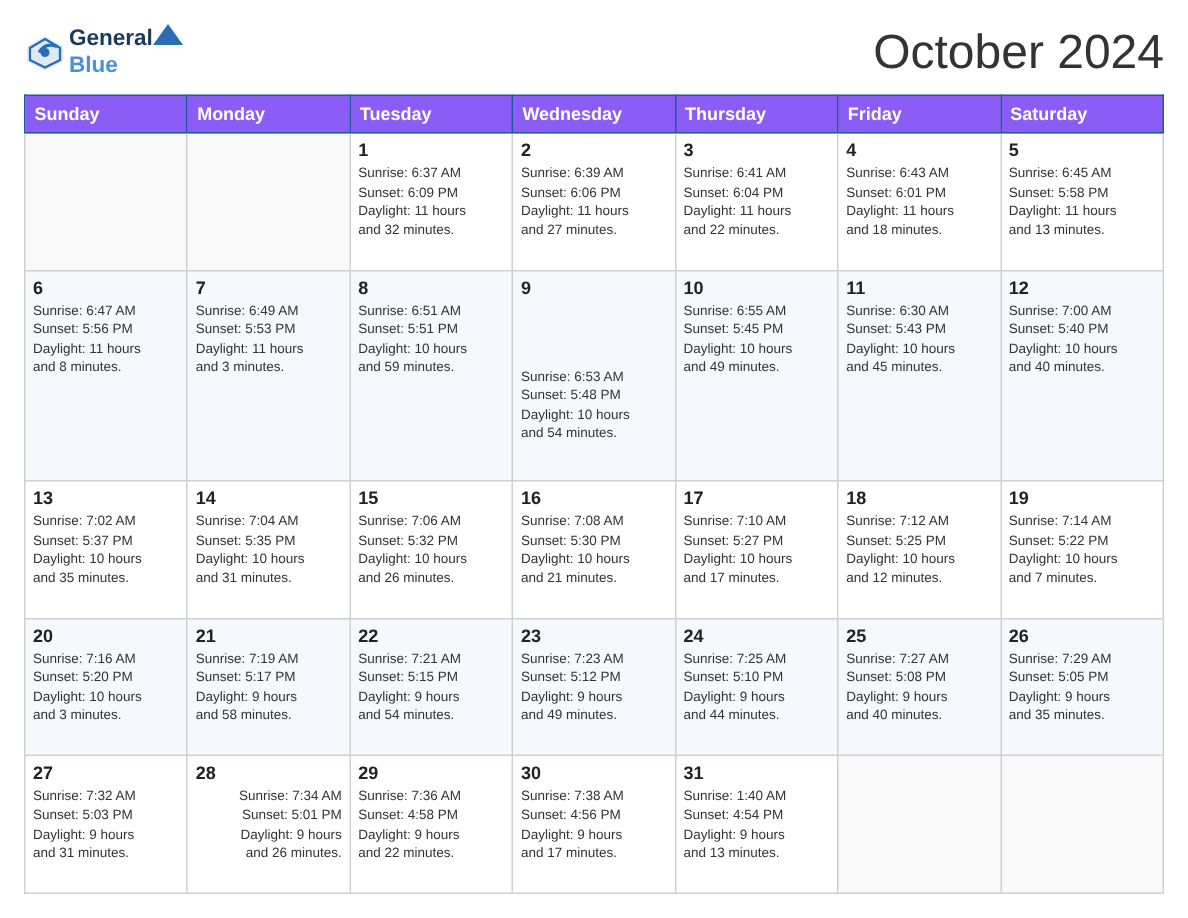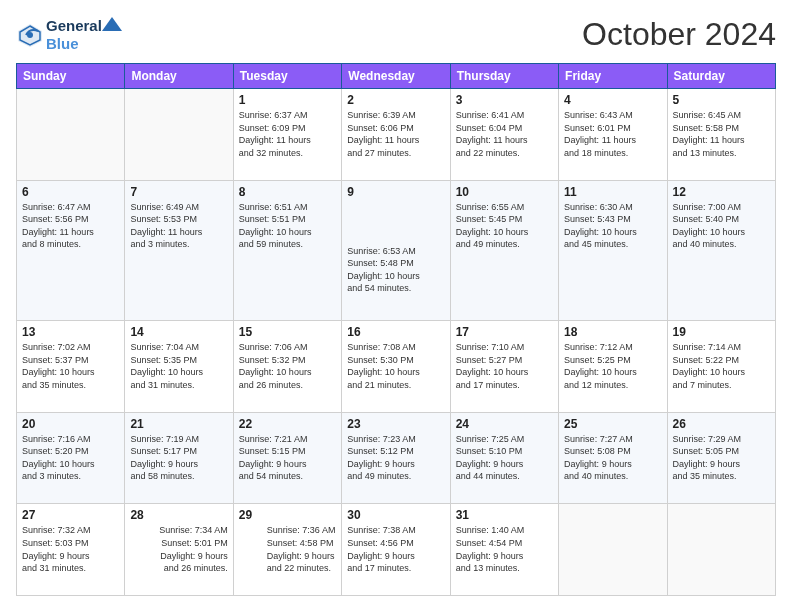--- a/index.html
+++ b/index.html
@@ -13,21 +13,21 @@
     .page {
       width: 792px;
       height: 612px;
       padding: 16px;
       display: flex;
       flex-direction: column;
     }
     .header {
       display: flex;
       justify-content: space-between;
-      align-items: center;
+      align-items: flex-start;
       margin-bottom: 10px;
     }
     .logo {
       display: flex;
       align-items: center;
     }
     .logo-icon {
       width: 28px;
       height: 28px;
       margin-right: 2px;
@@ -330,21 +330,21 @@
           </td>
           <td>
             <span class="day-num">28</span>
             <div class="day-info" style="white-space: pre-line; text-align: right;">Sunrise: 7:34 AM
 Sunset: 5:01 PM
 Daylight: 9 hours
 and 26 minutes.</div>
           </td>
           <td>
             <span class="day-num">29</span>
-            <div class="day-info" style="white-space: pre-line; margin-left: 28px;">Sunrise: 7:36 AM
+            <div class="day-info" style="white-space: pre-line;">Sunrise: 7:36 AM
 Sunset: 4:58 PM
 Daylight: 9 hours
 and 22 minutes.</div>
           </td>
           <td>
             <span class="day-num">30</span>
             <div class="day-info" style="white-space: pre-line;">Sunrise: 7:38 AM
 Sunset: 4:56 PM
 Daylight: 9 hours
 and 17 minutes.</div>

